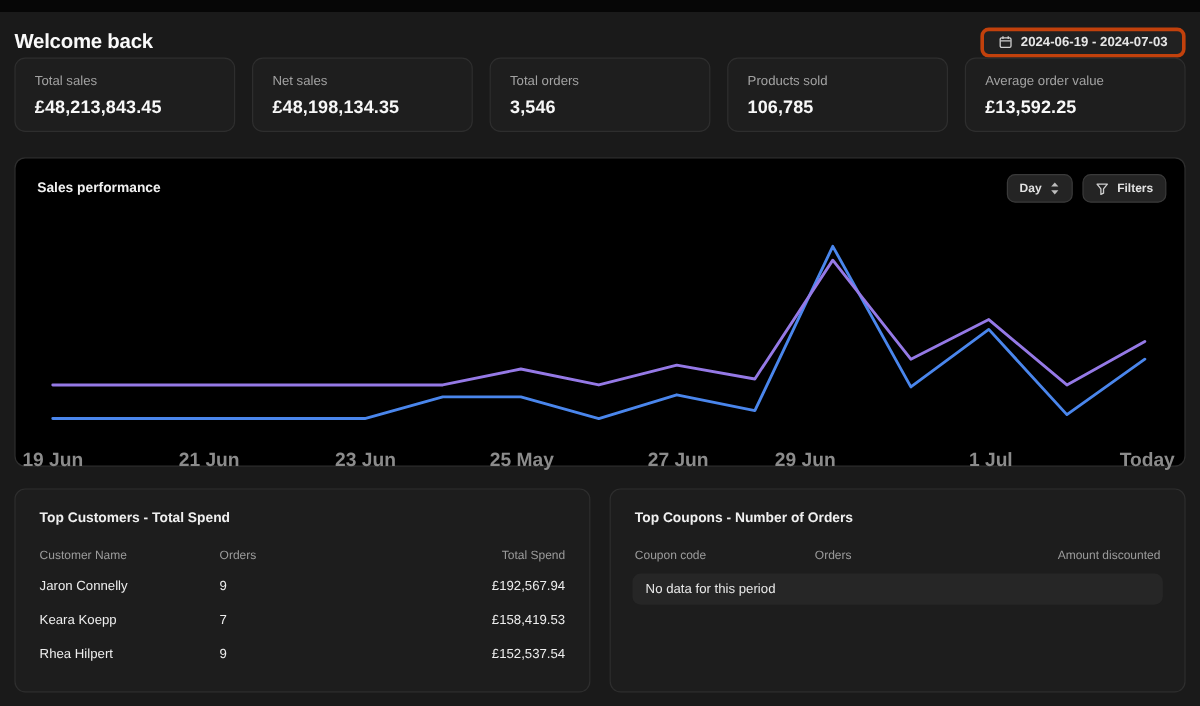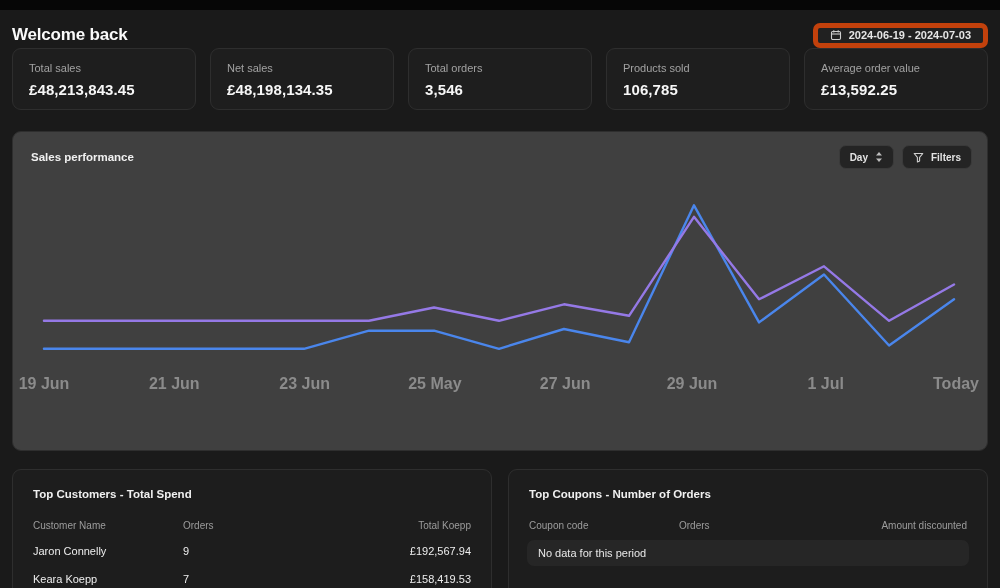--- a/index.html
+++ b/index.html
@@ -7,30 +7,30 @@
     width:1000px;height:588px;overflow:hidden;position:relative;
     background:#1a1a1a;
     font-family:"Liberation Sans","DejaVu Sans",sans-serif;
     -webkit-font-smoothing:antialiased;
   }
   .topstrip{height:10px;background:#060606;}
   .content{padding:0 12px;}
   
   .header-row{display:flex;justify-content:space-between;align-items:center;margin-top:12px;height:26px;}
   .page-title{font-size:17px;font-weight:700;color:#fafafa;letter-spacing:-0.2px;}
-  .date-btn{display:flex;align-items:center;gap:7px;background:#212121;border:5px solid #c2410c;
+  .date-btn{display:flex;align-items:center;gap:7px;background:#212121;border:3px solid #c2410c;
     border-radius:7px;padding:0 12px;height:25px;color:#e6e6e6;font-size:11px;font-weight:700;cursor:pointer;box-sizing:border-box;}
   .date-btn svg{display:block;}
   
   .stats-row{display:flex;gap:14px;}
   .stat-card{flex:1;background:#1e1e1e;border:1px solid #2e2e2e;border-radius:9px;padding:13px 16px;box-sizing:border-box;height:62px;}
   .stat-label{font-size:11px;color:#a2a2a2;line-height:13px;}
   .stat-value{font-size:15px;font-weight:700;color:#f7f7f7;margin-top:6px;letter-spacing:0.1px;}
   
-  .chart-card{margin-top:21px;background:#404040;border:1px solid #2e2e2e;border-radius:9px;height:320px;position:relative;box-sizing:border-box;}
+  .chart-card{margin-top:21px;background:#000000;border:1px solid #2e2e2e;border-radius:9px;height:258px;position:relative;box-sizing:border-box;}
   .chart-header{display:flex;justify-content:space-between;align-items:center;padding:13px 15px 0 18px;}
   .chart-title{font-size:11.5px;font-weight:700;color:#f0f0f0;}
   .chart-controls{display:flex;gap:8px;}
   .control-btn{display:flex;align-items:center;gap:7px;background:#242424;border:1px solid #3a3a3a;border-radius:7px;
     padding:0 10px;height:24px;font-size:10px;font-weight:700;color:#e3e3e3;cursor:pointer;box-sizing:border-box;}
   .control-btn svg{display:block;}
   .plot{position:absolute;left:16px;right:16px;top:60px;height:170px;}
   .plot svg{width:100%;height:100%;display:block;}
   .x-labels{position:absolute;left:16px;right:16px;top:243px;height:13px;}
   .x-label{position:absolute;top:0;transform:translateX(-50%);font-size:16px;color:#8b8b8b;white-space:nowrap;font-weight:bold;}
@@ -121,34 +121,34 @@
           <polyline points="15.0,156.8 80.1,156.8 145.3,156.8 210.4,156.8 275.6,156.8 340.7,138.7 405.9,138.7 471.0,156.8 536.1,137.0 601.3,150.2 666.4,13.3 731.6,130.4 796.7,82.5 861.9,153.5 927.0,107.3" fill="none" stroke="#4a86ec" stroke-width="2.4" stroke-linejoin="round" stroke-linecap="round"></polyline>
           <polyline points="15.0,128.8 80.1,128.8 145.3,128.8 210.4,128.8 275.6,128.8 340.7,128.8 405.9,115.5 471.0,128.8 536.1,112.3 601.3,123.8 666.4,24.8 731.6,107.3 796.7,74.3 861.9,128.8 927.0,92.5" fill="none" stroke="#9579e6" stroke-width="2.4" stroke-linejoin="round" stroke-linecap="round"></polyline>
         </svg>
     </div>
     <div class="x-labels" id="x-labels">
         <span class="x-label" style="left: 15px;">19 Jun</span>
         <span class="x-label" style="left: 145.3px;">21 Jun</span>
         <span class="x-label" style="left: 275.6px;">23 Jun</span>
         <span class="x-label" style="left: 405.9px;">25 May</span>
         <span class="x-label" style="left: 536.1px;">27 Jun</span>
-        <span class="x-label" style="left: 663px;">29 Jun</span>
+        <span class="x-label" style="left: 642px;">29 Jun</span>
         <span class="x-label" style="left: 796.7px;">1 Jul</span>
         <span class="x-label" style="left: 927px;">Today</span>
       </div>
   </div>
 
   <div class="bottom-row">
 
     <div class="table-card">
       <div class="table-title">Top Customers - Total Spend</div>
       <div class="thead">
         <div class="th">Customer Name</div>
         <div class="th">Orders</div>
-        <div class="th col-right">Total Koepp</div>
+        <div class="th col-right">Total Spend</div>
       </div>
       <div id="customers-body">
   <div class="trow">
     <div class="td">Jaron Connelly</div>
     <div class="td">9</div>
     <div class="td col-right">£192,567.94</div>
   </div>
 
   <div class="trow">
     <div class="td">Keara Koepp</div>

